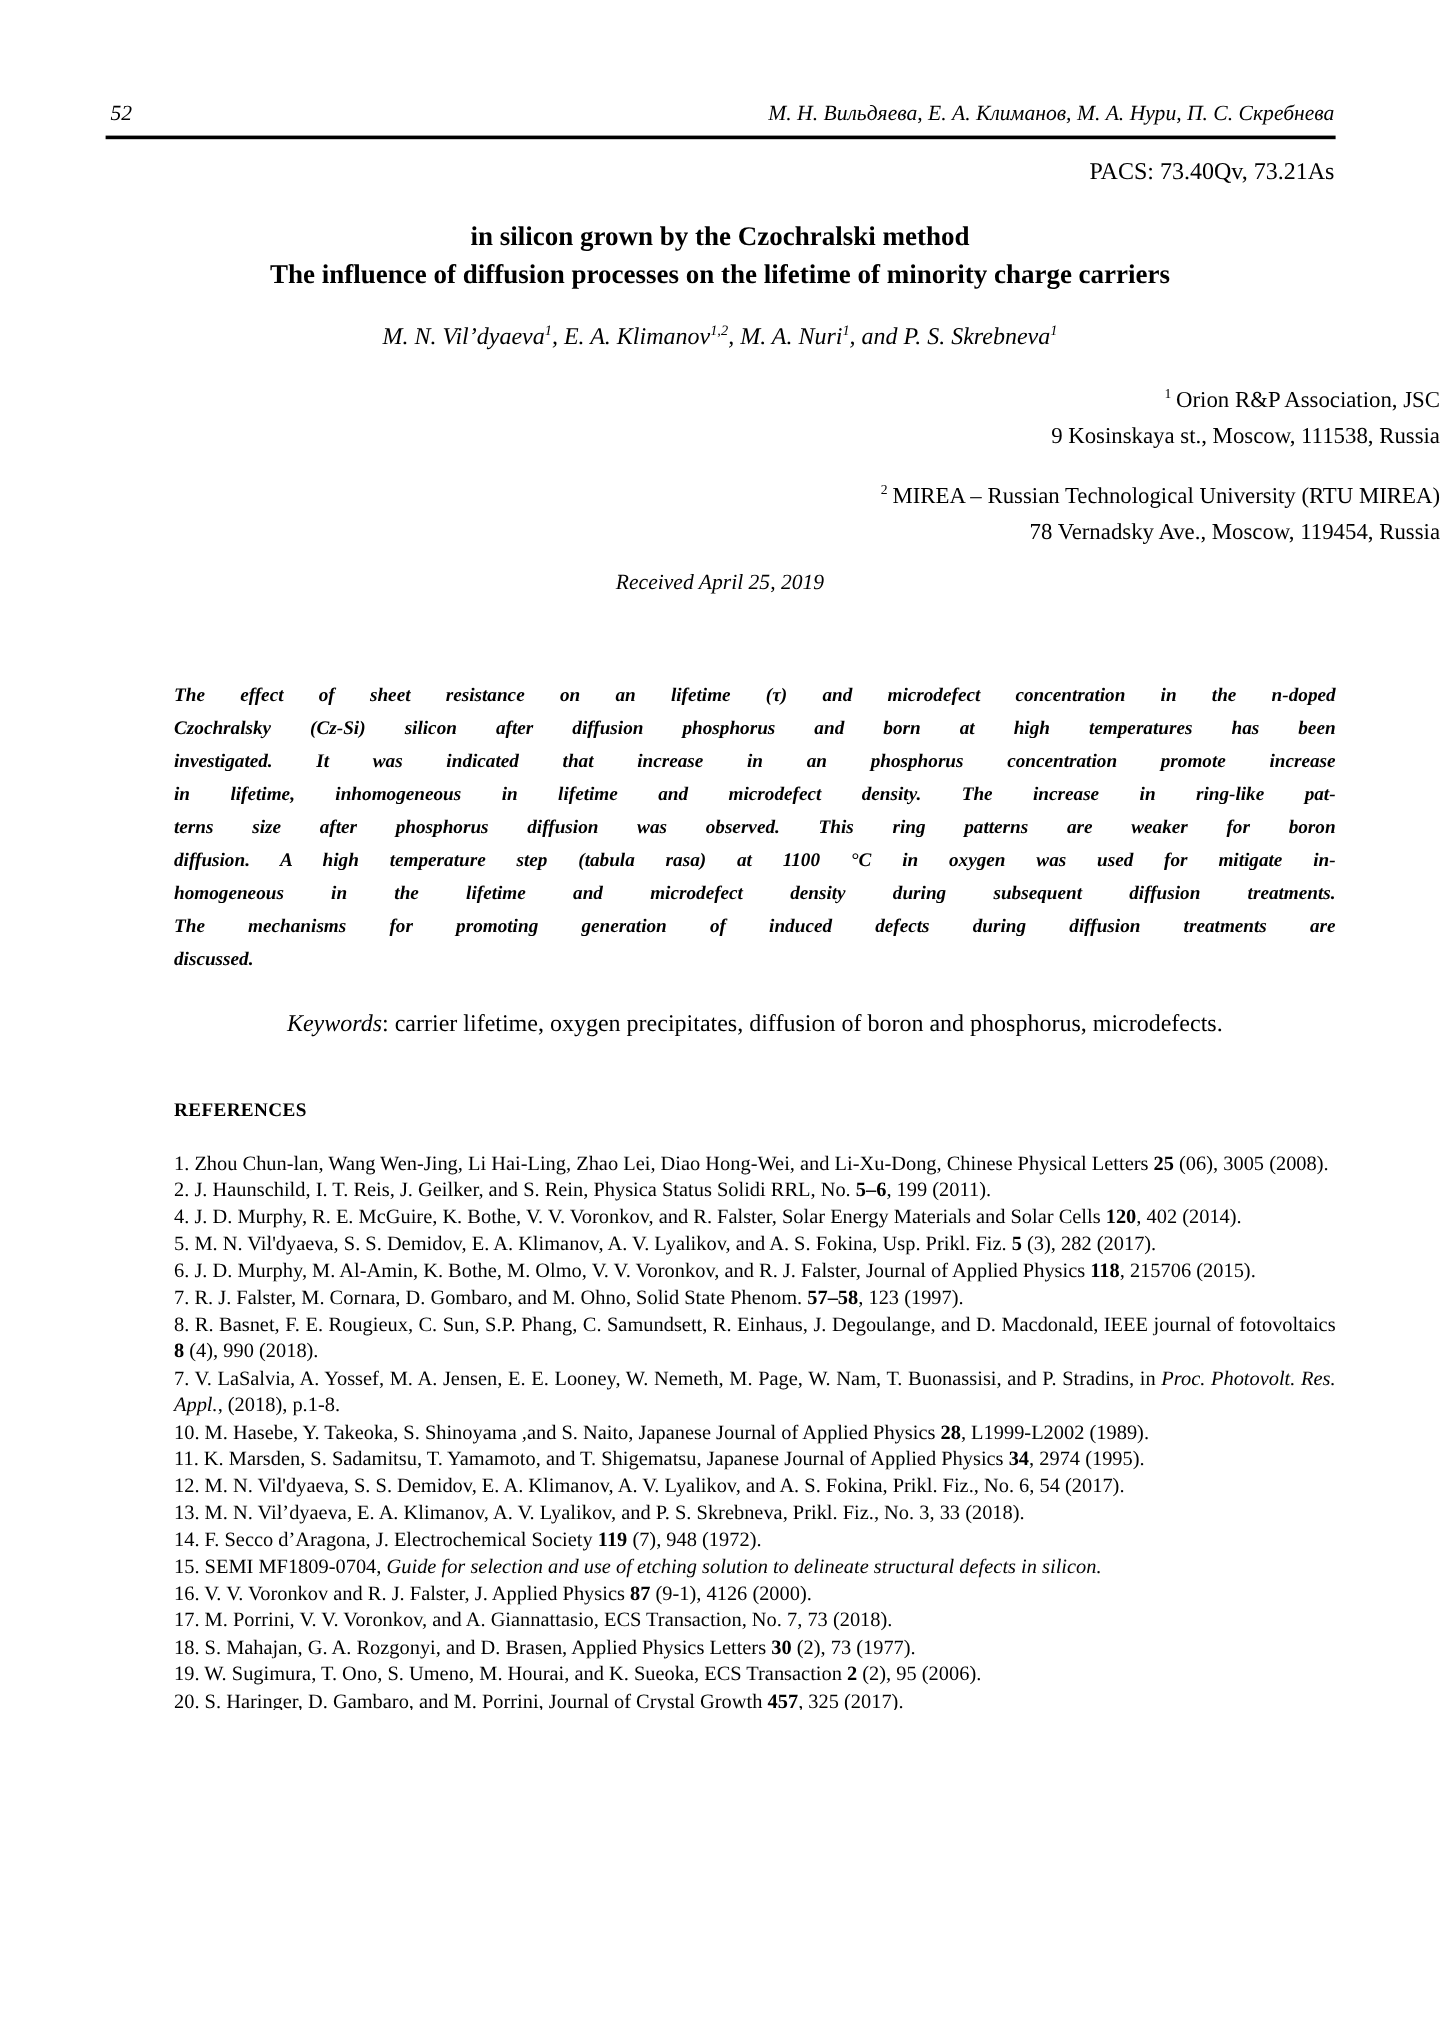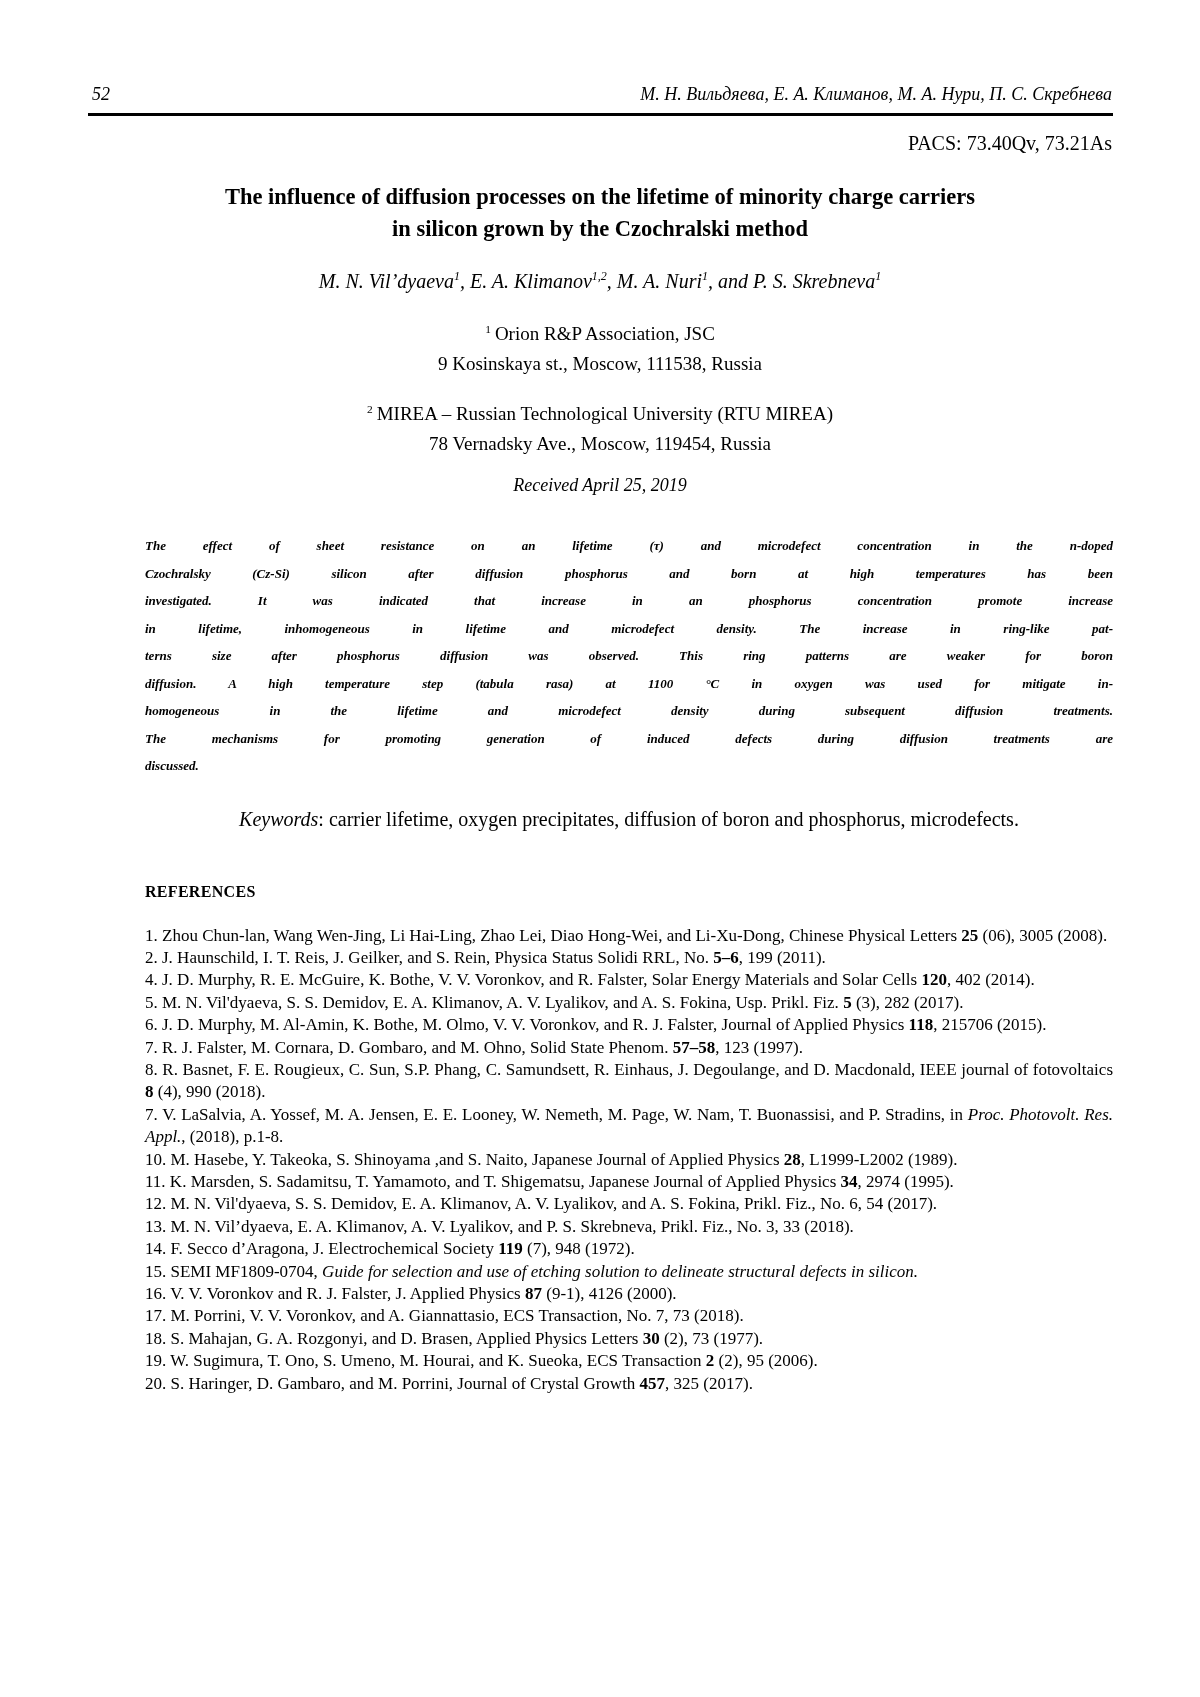--- a/index.html
+++ b/index.html
@@ -40,35 +40,35 @@
   }
   .authors {
     margin-top: 25px;
     text-align: center;
     font-size: 20px;
     font-style: italic;
   }
   sup { font-size: 60%; line-height: 0; vertical-align: super; }
   .affiliation {
     margin-top: 26px;
-    text-align: center;
+    text-align: right;
     font-size: 19px;
     line-height: 30px;
   }
   .affiliation.second { margin-top: 20px; }
   .affil-name { margin-left: 4px; }
   .received {
     margin-top: 16px;
     text-align: center;
     font-size: 18px;
     font-style: italic;
   }
   .abstract {
-    margin: 36px 87px 0 145px;
-    font-size: 13px;
+    margin: 70px 87px 0 145px;
+    font-size: 16px;
     font-weight: bold;
     font-style: italic;
     line-height: 27.5px;
   }
   .jline { text-align: justify; text-align-last: justify; }
   .jline.last { text-align-last: left; }
   .keywords {
     margin: 28px 87px 0 145px;
     font-size: 20px;
     text-align: center;
@@ -98,22 +98,22 @@
   <div class="header-row">
     <span>52</span>
     <span>М. Н. Вильдяева, Е. А. Климанов, М. А. Нури, П. С. Скребнева</span>
   </div>
 
   <hr class="header-rule">
 
   <div class="pacs">PACS: 73.40Qv, 73.21As</div>
 
   <h1 class="title">
+    <div>in silicon grown by the Czochralski method</div>
     <div>The influence of diffusion processes on the lifetime of minority charge carriers</div>
-    <div>in silicon grown by the Czochralski method</div>
   </h1>
 
   <div class="authors"><span>M. N. Vil’dyaeva</span><sup>1</sup><span>, E. A. Klimanov</span><sup>1,2</sup><span>, M. A. Nuri</span><sup>1</sup><span>, and P. S. Skrebneva</span><sup>1</sup></div>
 
   <div class="affiliation">
     <div><sup>1</sup><span class="affil-name">Orion R&amp;P Association, JSC</span></div>
     <div>9 Kosinskaya st., Moscow, 111538, Russia</div>
   </div>
 
   <div class="affiliation second">

